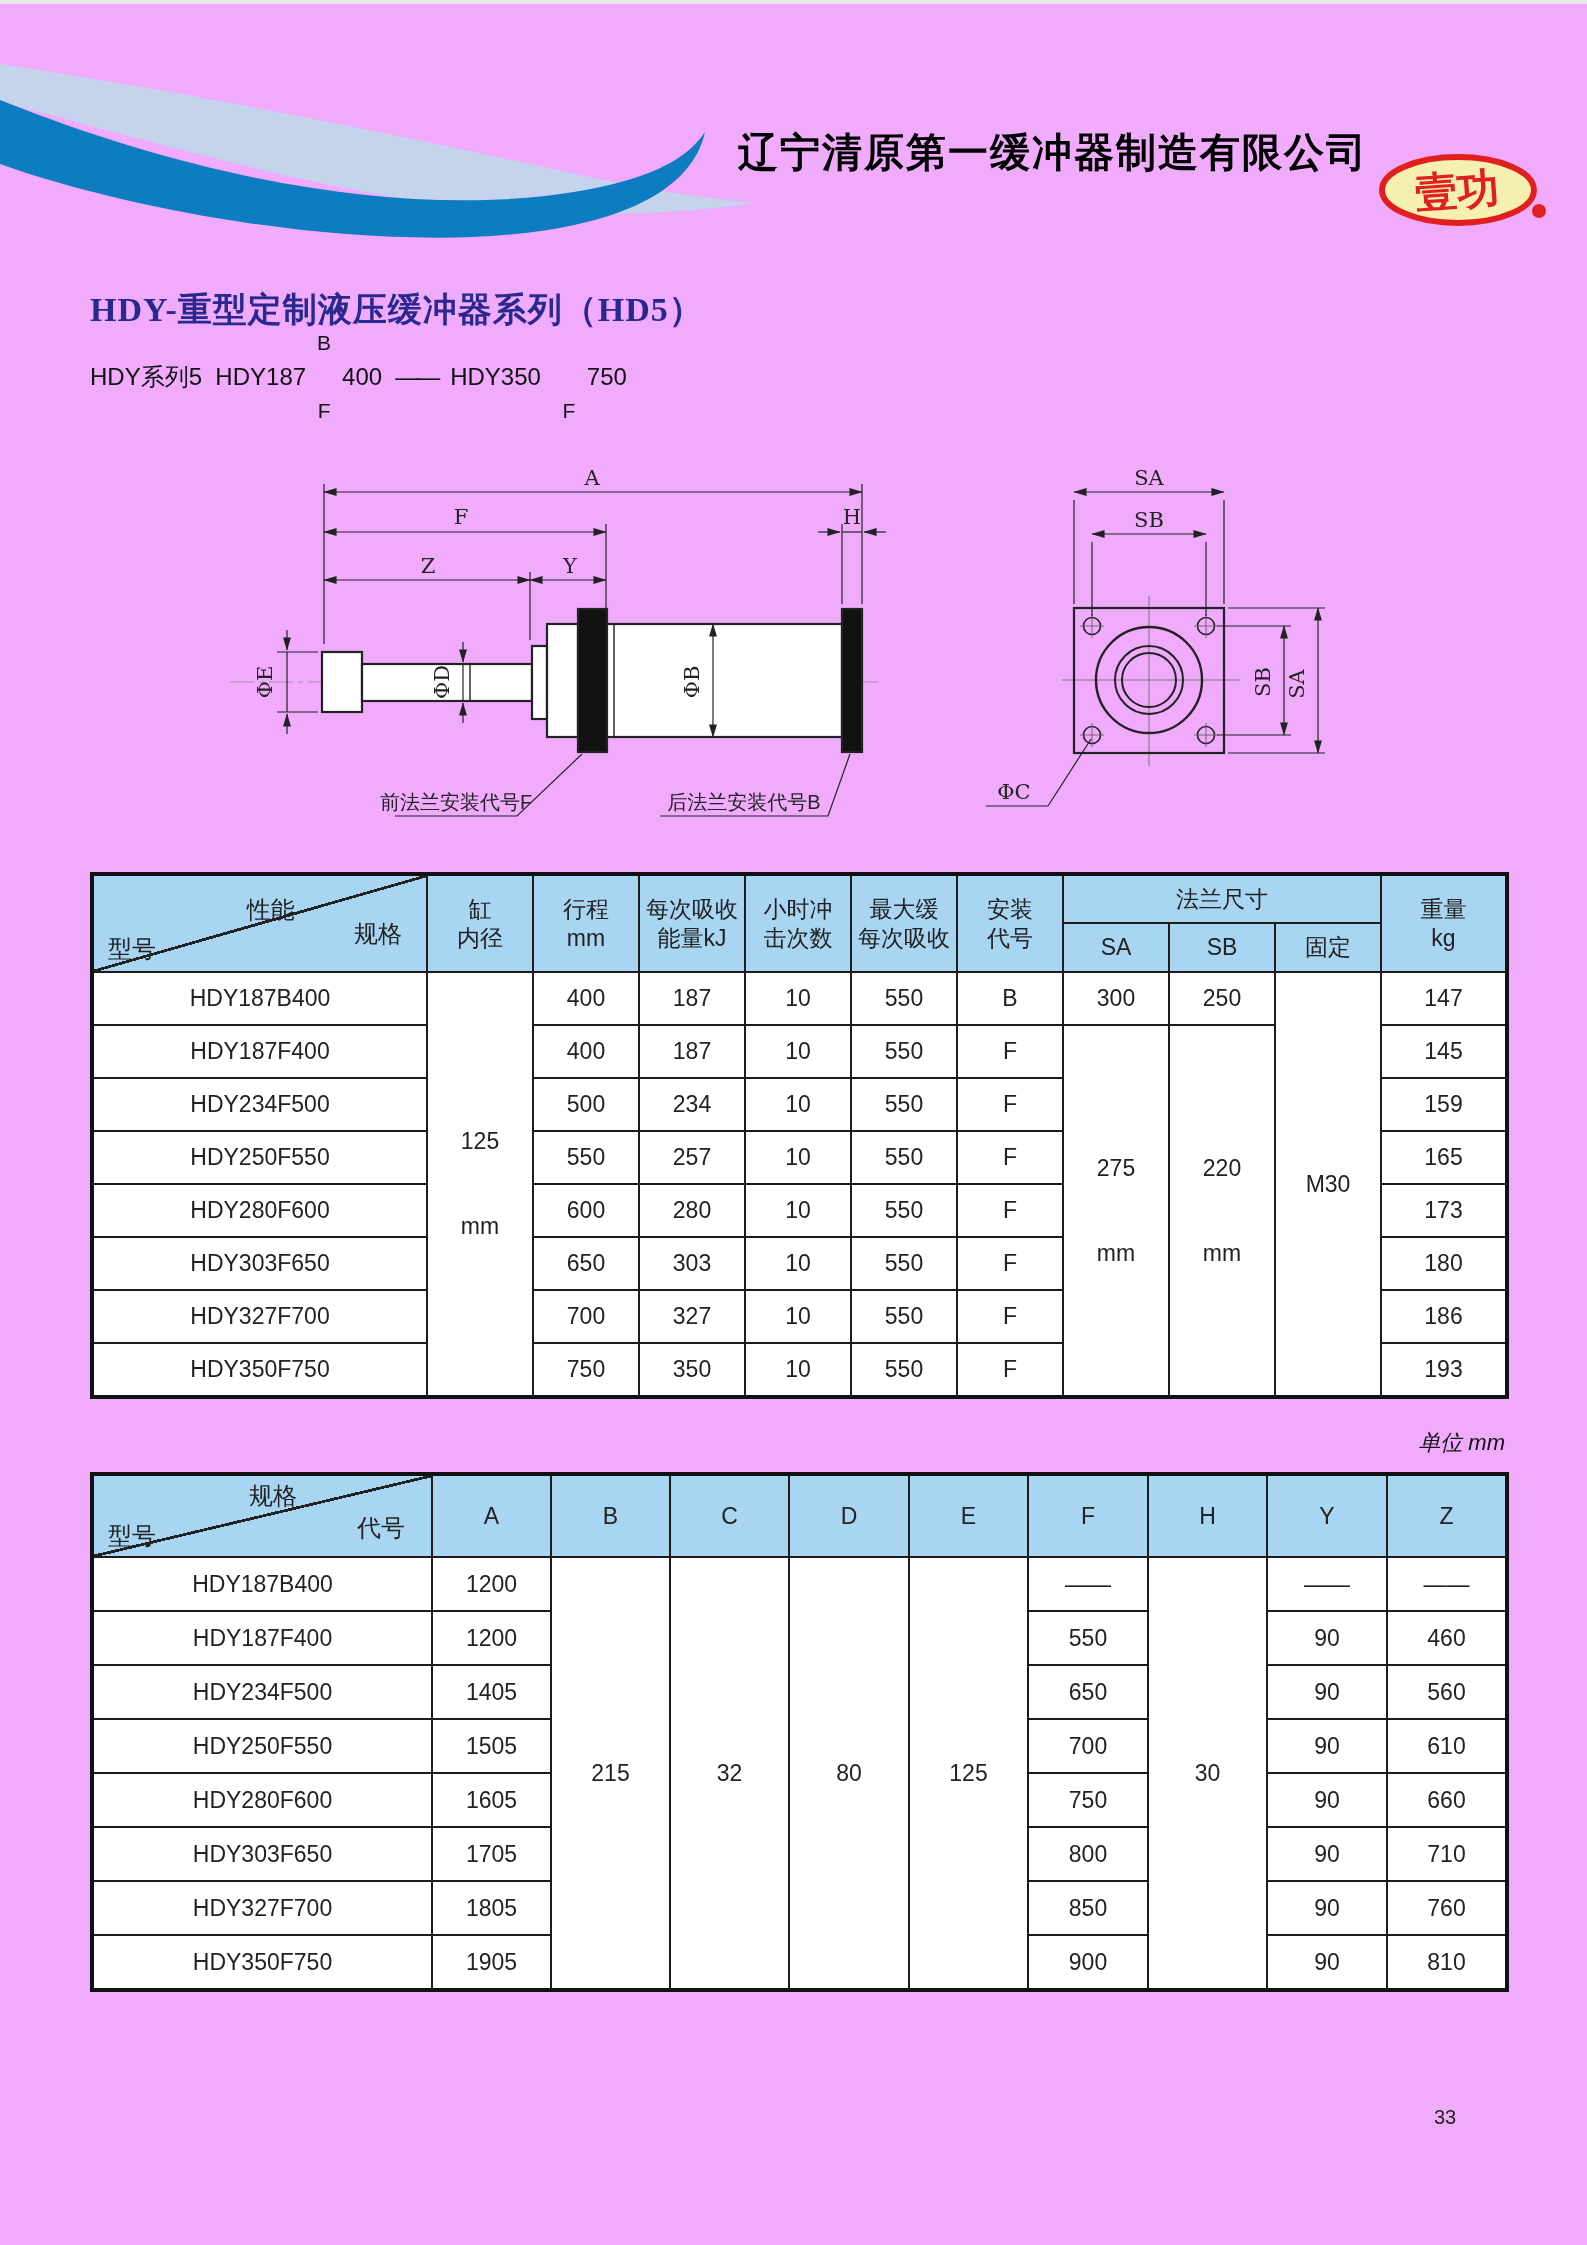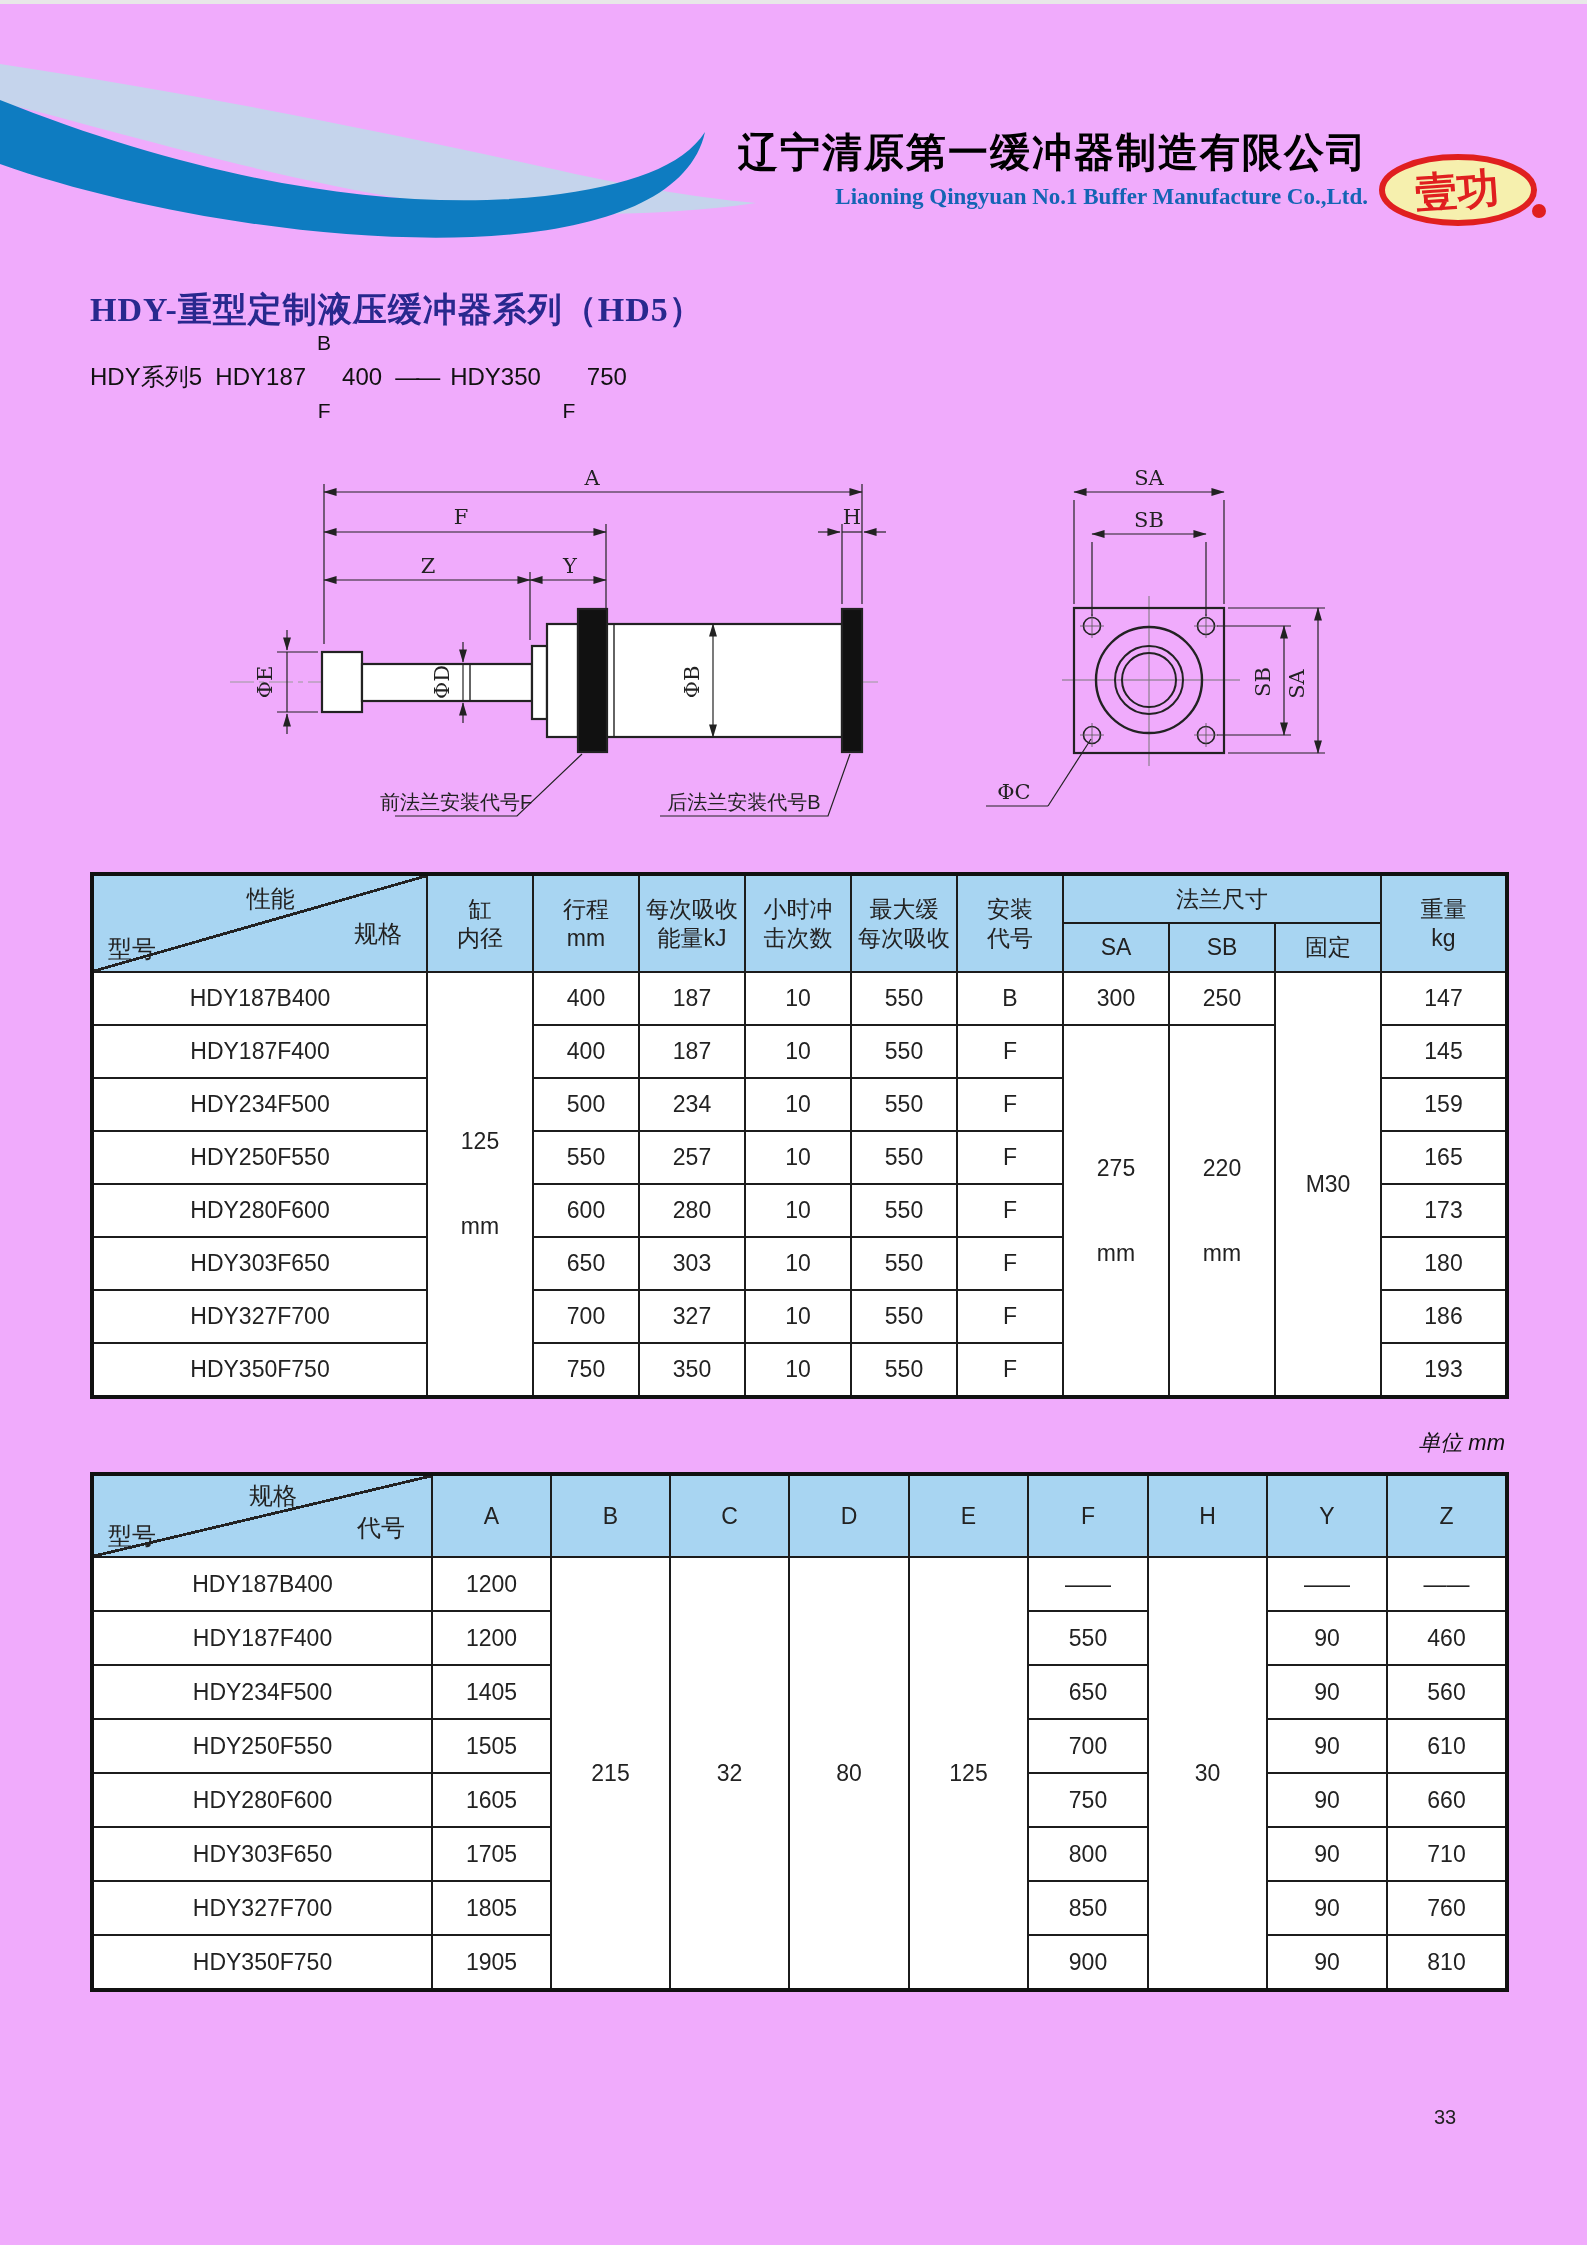--- a/index.html
+++ b/index.html
@@ -49,21 +49,21 @@
   .t2 tr.hrow td{height:80px;}
   .t2 tr.body td{height:52px;}
   .two{display:flex;flex-direction:column;justify-content:center;gap:4px;line-height:25px;}
   .vgap{display:flex;flex-direction:column;justify-content:center;align-items:center;gap:58px;}
   td.corner{position:relative;
      background-image:linear-gradient(to bottom right,
         transparent calc(50% - 1.4px), #222 calc(50% - 1.4px),
         #222 calc(50% + 1.4px), transparent calc(50% + 1.4px));
      background-color:#a8d5f2;}
   td.corner span{position:absolute;font-size:24px;}
-  .t1 .l-top{left:46%;top:7px;}
+  .t1 .l-top{left:46%;top:18px;}
   .t1 .l-right{right:24px;top:42px;}
   .t1 .l-bottom{left:14px;bottom:6px;}
   .t2 .l-top{left:46%;top:4px;}
   .t2 .l-right{right:26px;top:36px;}
   .t2 .l-bottom{left:14px;bottom:4px;}
 
   .page-number{position:absolute;left:1415px;top:2102px;width:60px;text-align:center;
                font-size:20px;color:#222;}
 </style>
 </head>
@@ -71,21 +71,20 @@
 
 <div class="page">
 
   <svg class="swoosh" viewBox="0 0 1587 250" aria-hidden="true">
     <path fill="#c5d4ec" d="M0,60 C230,95 430,138 575,170 C655,187 718,196 756,199 C636,216 515,212 412,196 C272,174 118,128 0,98 Z"></path>
     <path fill="#0e7cc1" d="M0,96 C210,180 400,208 545,192 C630,182 683,162 705,128 C690,196 597,228 472,233 C322,239 130,206 0,160 Z"></path>
   </svg>
 
   <div class="company-block">
     <div class="company-cn">辽宁清原第一缓冲器制造有限公司</div>
-    <div class="company-en">Liaoning Qingyuan No.1 Buffer Manufacture Co.,Ltd.</div>
   </div>
 
   <svg class="logo" viewBox="0 0 180 90">
     <ellipse cx="83" cy="41" rx="76" ry="33" fill="#f6f0ae" stroke="#e01f1f" stroke-width="6"></ellipse>
     <text x="82" y="56" text-anchor="middle" font-size="42" font-weight="bold" fill="#e01f1f" transform="rotate(-4 82 41)" font-family="Liberation Sans, DejaVu Sans, sans-serif">壹功</text>
     <circle cx="164" cy="62" r="7" fill="#e01f1f"></circle>
   </svg>
 
   <h1 class="title">HDY-重型定制液压缓冲器系列（HD5）</h1>
 

